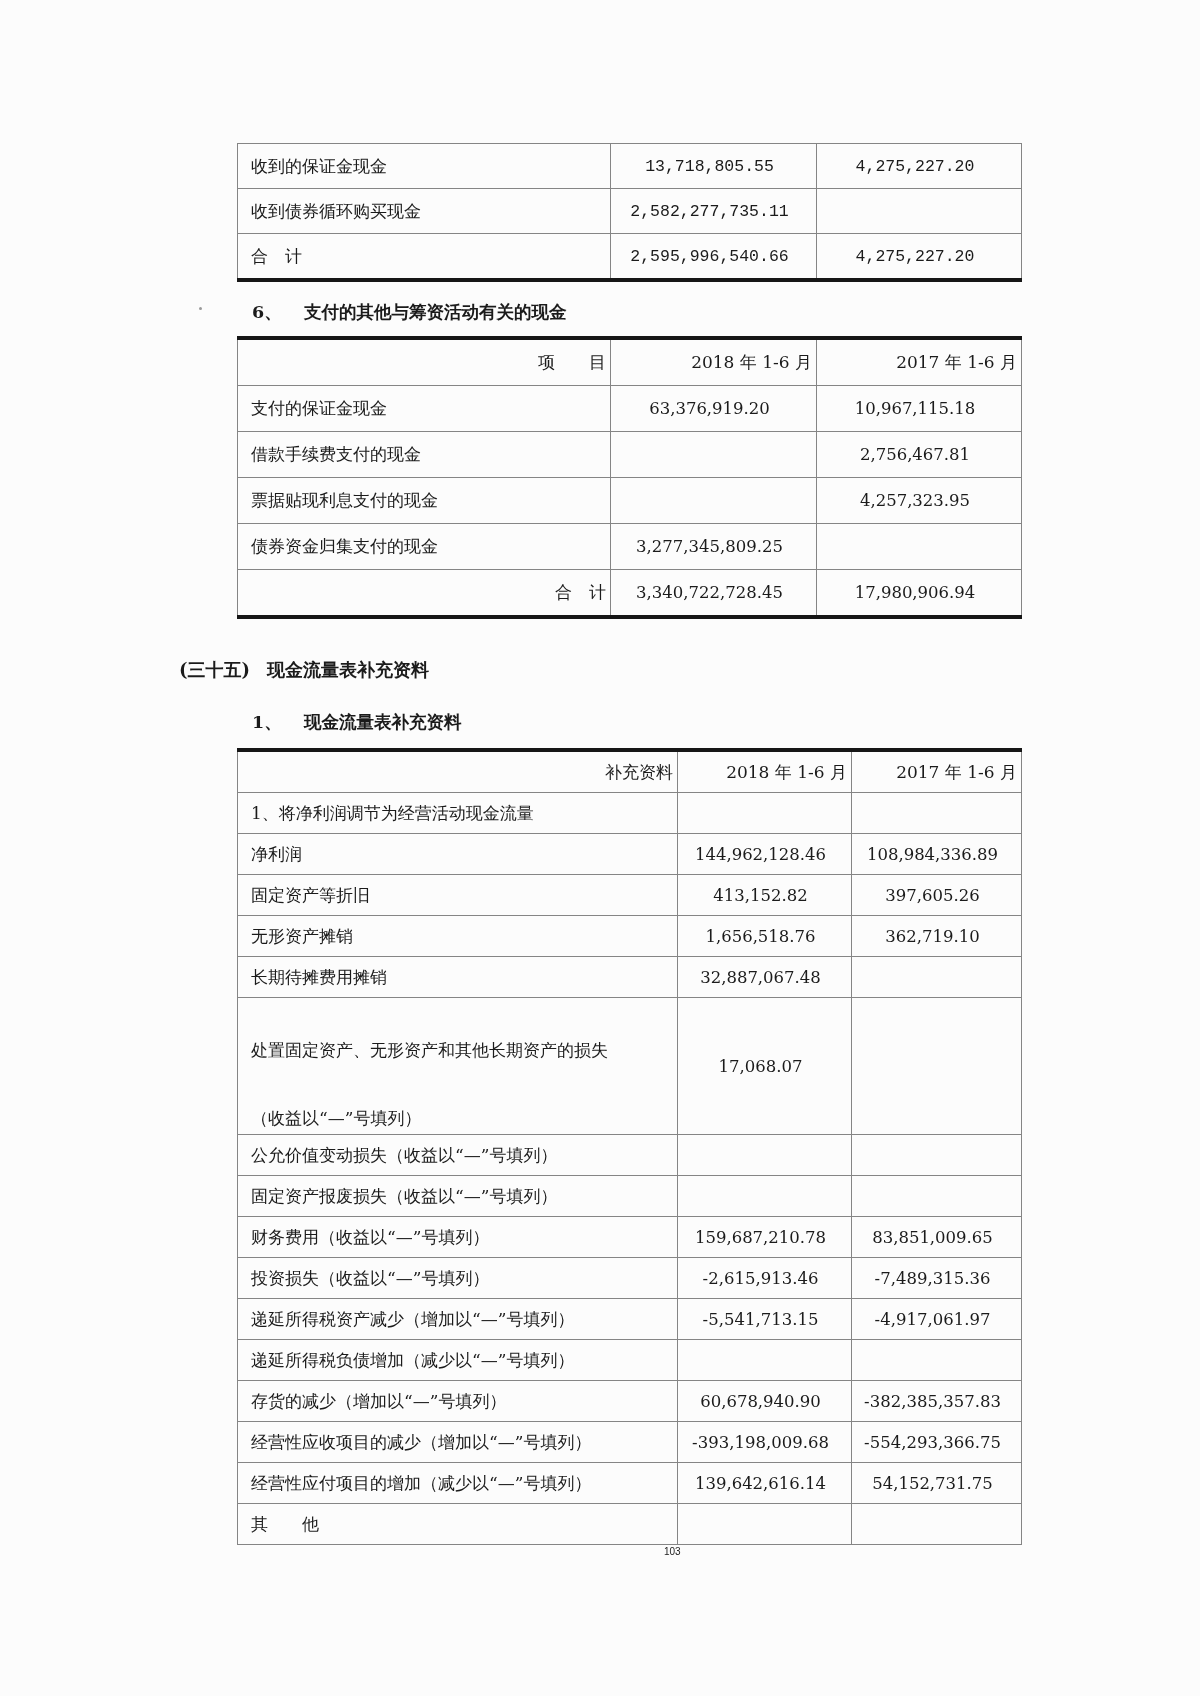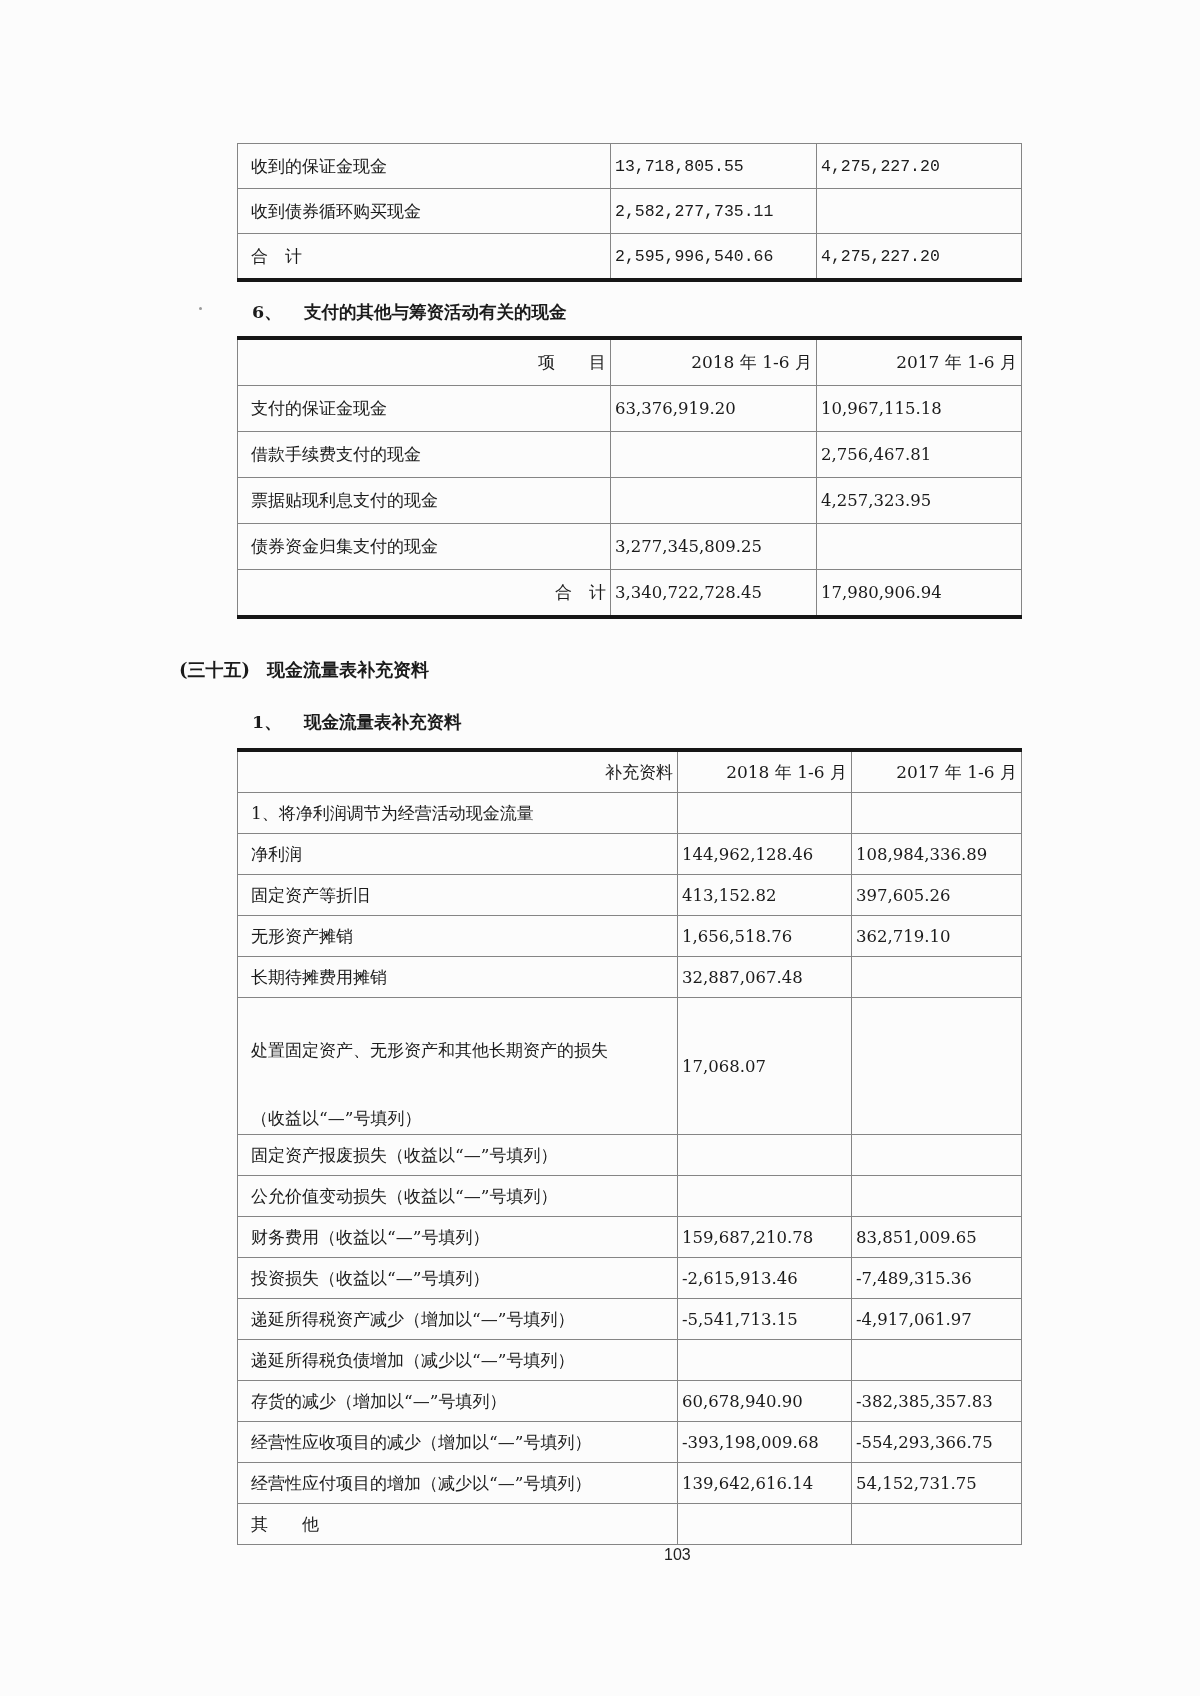--- a/index.html
+++ b/index.html
@@ -5,21 +5,21 @@
   html,body { margin:0; padding:0; background:#e8e8e8; }
   .page {
     position:relative; width:1200px; height:1696px; margin:0 auto;
     background:#fcfcfc; color:#1b1b1b;
     font-family:"DejaVu Serif","Liberation Serif",serif;
     overflow:hidden;
   }
   table { border-collapse:collapse; table-layout:fixed; position:absolute; left:237px; width:784px; }
   td, th { border:1px solid #858585; font-size:17px; font-weight:normal; vertical-align:middle; overflow:hidden; }
   td.lbl { text-align:left; padding:0 6px 0 13px; }
-  td.num, th.num { text-align:left; padding:0 12px 0 4px; font-size:16.5px; }
+  td.num, th.num { text-align:center; padding:0 12px 0 4px; font-size:16.5px; }
   th.ctr, td.ctr { text-align:right; padding:0 4px; }
 
   
   .t1 { top:143px; border-top:1px solid #7f7f7f; }
   .t1 td { height:44px;font-family:Liberation Mono, monospace; }
   
   .t2 { top:336px; border-top:4px solid #161616; }
   .t2 th { height:45px; }
   .t2 td { height:45px; }
   
@@ -33,21 +33,21 @@
   .c1 { width:373px; } .c2 { width:206px; } .c3 { width:205px; }
   .d1 { width:440px; } .d2 { width:174px; } .d3 { width:170px; }
 
   .head6 { position:absolute; left:252px; top:300px; font-size:17.5px; font-weight:bold; }
   .head6 .hnum { display:inline-block; width:52px; }
   .head35 { position:absolute; left:179px; top:658px; font-size:18px; font-weight:bold; }
   .head35 .hnum35 { margin-right:17px; }
   .sub1 { position:absolute; left:252px; top:710px; font-size:17.5px; font-weight:bold; }
   .sub1 .hnum { display:inline-block; width:52px; }
 
-  .pageno { position:absolute; left:664px; top:1546px; font-family:"Liberation Sans","DejaVu Sans",sans-serif; font-size:16px; color:#222; }
+  .pageno { position:absolute; left:664px; top:1546px; font-family:"Liberation Sans","DejaVu Sans",sans-serif; font-size:10px; color:#222; }
   .artifact-dot { position:absolute; left:199px; top:307px; width:3px; height:3px; background:#9a9a9a; border-radius:50%; }
 </style>
 </head>
 <body>
 
 <div class="page">
 
   <span class="artifact-dot"></span>
 
   <table class="t1">
@@ -166,26 +166,26 @@
     </tr>
     <tr class="dbl">
       <td class="lbl">
         <div class="l1">处置固定资产、无形资产和其他长期资产的损失</div>
         <div class="l1">（收益以“—”号填列）</div>
       </td>
       <td class="num">17,068.07</td>
       <td class="num"></td>
     </tr>
     <tr>
+      <td class="lbl">公允价值变动损失（收益以“—”号填列）</td>
+      <td class="num"></td>
+      <td class="num"></td>
+    </tr>
+    <tr>
       <td class="lbl">固定资产报废损失（收益以“—”号填列）</td>
-      <td class="num"></td>
-      <td class="num"></td>
-    </tr>
-    <tr>
-      <td class="lbl">公允价值变动损失（收益以“—”号填列）</td>
       <td class="num"></td>
       <td class="num"></td>
     </tr>
     <tr>
       <td class="lbl">财务费用（收益以“—”号填列）</td>
       <td class="num">159,687,210.78</td>
       <td class="num">83,851,009.65</td>
     </tr>
     <tr>
       <td class="lbl">投资损失（收益以“—”号填列）</td>

